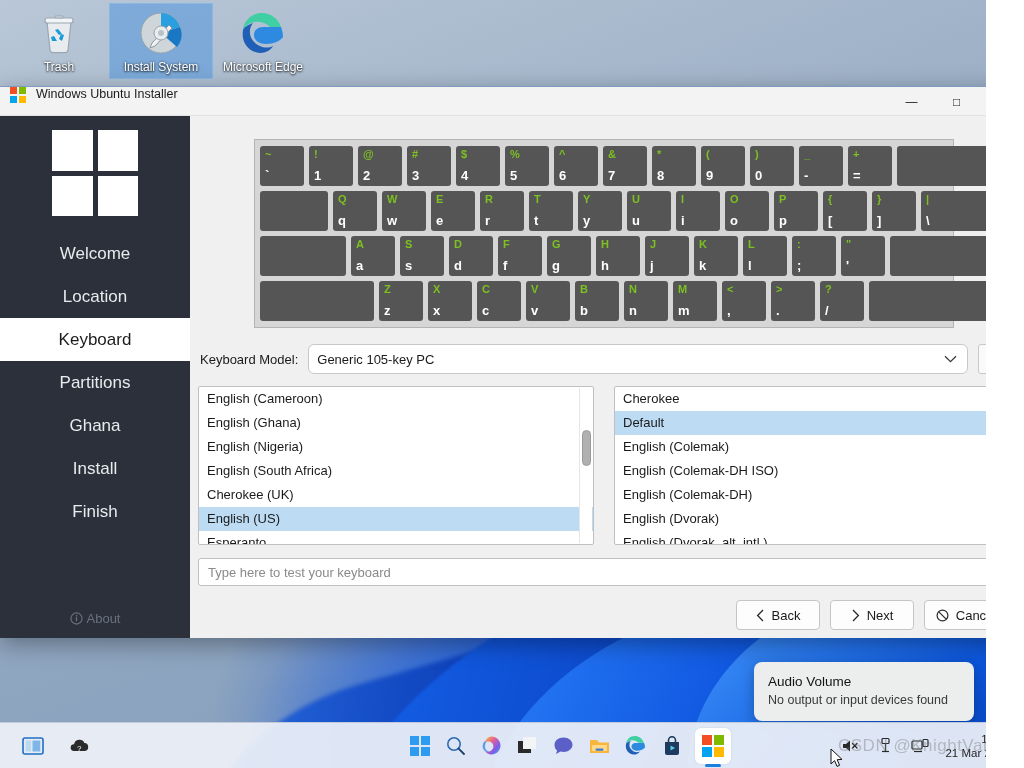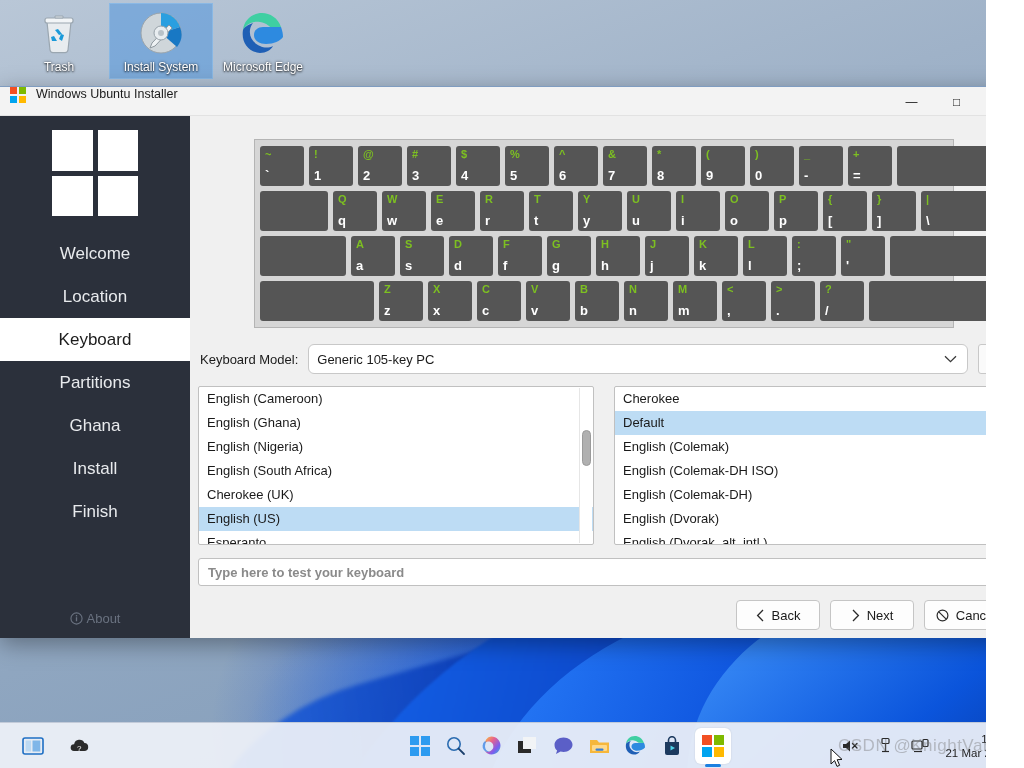--- a/index.html
+++ b/index.html
@@ -174,21 +174,21 @@
   .sthumb {
     position: absolute; left: 2px; width: 9px; border-radius: 5px;
     background: #b0b0b0; border: 1px solid #9a9a9a;
   }
 
   
   #test-input {
     margin-top: 13px; height: 28px; background: #fff;
     border: 1px solid #c0c0c0; border-radius: 3px;
     display: flex; align-items: center; padding: 0 9px;
-    font-size: 13px; color: #8a8a8a; cursor: text; font-weight: bold;
+    font-size: 13px; color: #8a8a8a; cursor: text;
   }
 
   
   #navbtns { display: flex; justify-content: flex-end; gap: 10px; margin-top: 14px; padding-right: 2px; }
   .nbtn {
     min-width: 84px; height: 30px; background: #fdfdfd;
     border: 1px solid #c5c5c5; border-radius: 4px;
     display: flex; align-items: center; justify-content: center; gap: 7px;
     font-size: 13px; color: #1a1a1a; cursor: default;
   }
@@ -600,20 +600,24 @@
               <path d="M2.8 2.8 10.2 10.2" stroke="#2a2a2a" stroke-width="1.2"></path>
             </svg>
             <span>Cancel</span>
           </div>
         </div>
 
       </div>
     </div>
   </div>
 
+  <div id="toast">
+    <div id="toast-title">Audio Volume</div>
+    <div id="toast-body">No output or input devices found</div>
+  </div>
 
   <div id="taskbar">
 
     <div id="tb-left">
       <div class="tb-ico">
         <svg width="22" height="20" viewBox="0 0 22 20">
           <rect x="1" y="2" width="20" height="16" rx="2" fill="none" stroke="#1f6fc4" stroke-width="1.6"></rect>
           <rect x="3.6" y="4.5" width="5.5" height="11" fill="#bcd9f2"></rect>
           <rect x="10.5" y="4.5" width="7.8" height="11" fill="#7fb6e8"></rect>
         </svg>

